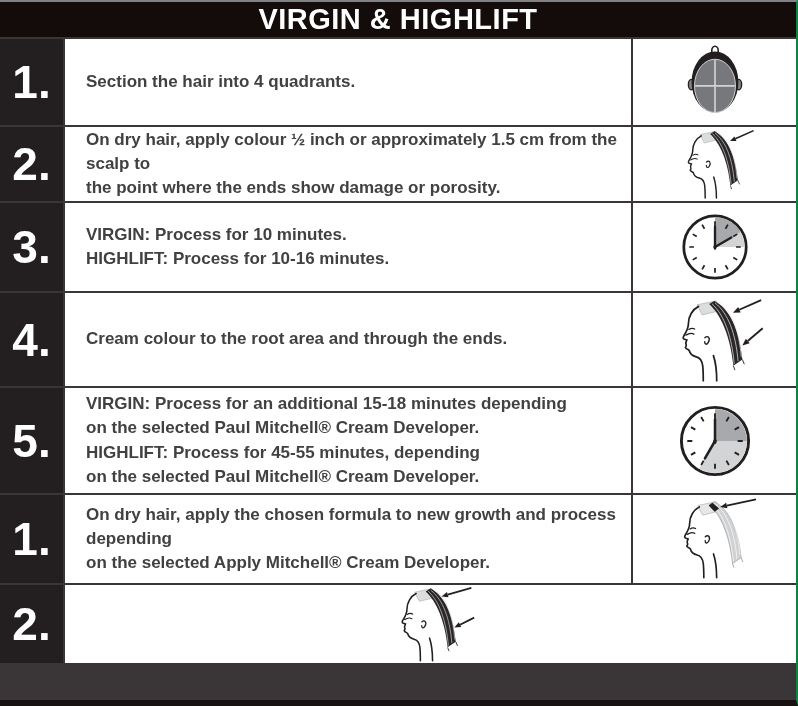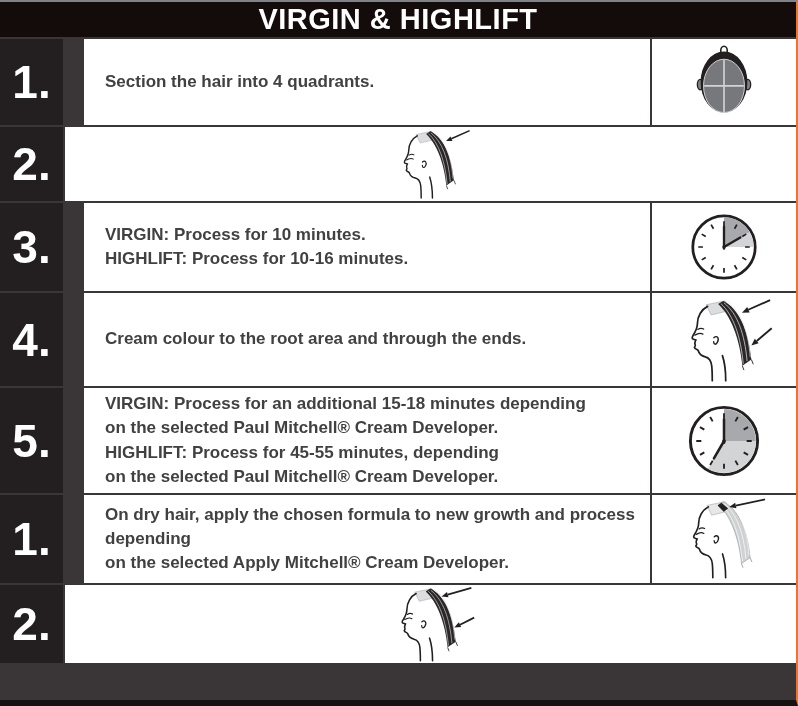--- a/index.html
+++ b/index.html
@@ -1,20 +1,20 @@
 <!DOCTYPE html>
 <html><head>
 <meta charset="utf-8">
 <style>
   html,body{margin:0;padding:0;background:#ffffff;}
   .card{
     width:798px;height:706px;box-sizing:border-box;
     border-top:2px solid #808285;
     border-bottom:6px solid #171112;
-    border-right:2px solid #f97316;
+    border-right:2px solid #15803d;
     background:#3a3637;
     display:flex;flex-direction:column;gap:2px;
     font-family:"Liberation Sans", sans-serif;
     overflow:hidden;
   }
   .section-header{
     background:#140b0b;color:#ffffff;
     display:flex;align-items:center;justify-content:center;
     font-size:29px;font-weight:700;letter-spacing:0.5px;
     flex:0 0 auto;
@@ -24,21 +24,20 @@
     width:63px;flex:0 0 63px;background:#231f20;color:#ffffff;
     display:flex;align-items:center;justify-content:center;
     font-size:46px;font-weight:700;
   }
   .txt{
     width:566px;flex:0 0 566px;background:#ffffff;color:#414042;
     display:flex;flex-direction:column;justify-content:center;
     padding-left:21px;padding-right:10px;box-sizing:border-box;
     font-size:17px;font-weight:700;line-height:1.42;
     white-space:pre-line;
-    margin-left:19px;
   }
   .ill{
     flex:1 1 auto;background:#ffffff;
     display:flex;align-items:center;justify-content:center;
     overflow:hidden;
   }
   .h35{height:35px}.h86{height:86px}.h74{height:74px}.h88{height:88px}
   .h93{height:93px}.h105{height:105px}.h78{height:78px}
   svg{display:block}
 </style>
@@ -61,20 +60,22 @@
         <ellipse cx="96.5" cy="64" rx="4.5" ry="8" fill="#808285" stroke="#231f20" stroke-width="2"></ellipse>
         <ellipse cx="60" cy="60" rx="36" ry="47" fill="#231f20"></ellipse>
         <ellipse cx="60" cy="66" rx="31.5" ry="41" fill="#77787b" stroke="#d1d3d4" stroke-width="1.5"></ellipse>
         <path d="M60,26 L60,106 M29.5,66 L90.5,66" stroke="#d1d3d4" stroke-width="2.5" fill="none"></path>
       </svg>
     </div>
   </div>
 
   <div class="row h74">
     <div class="num">2.</div>
+    <div class="txt">On dry hair, apply colour ½ inch or approximately 1.5 cm from the scalp to
+the point where the ends show damage or porosity.</div>
     <div class="ill">
       <svg width="86" height="72" viewBox="0 0 130 110">
         <path d="M42,10 L66,5 L75,16.5 L48.5,23 Z" fill="#dcddde" stroke="#a7a9ac" stroke-width="0.8"></path>
         <path d="M66,5 L75,16.5 L69.5,18.3 L61.5,6.5 Z" fill="#a7a9ac"></path>
         <path d="M64,5 C83,14 96,40 100,80 L88.5,88 C85,52 73,23 57.5,9 Z" fill="#2b2728"></path>
         <path d="M65,7.5 C82,21 91.5,47 94.5,82 M61,8.5 C77,23 86.5,51 89.6,85.5 M69.5,6 C86.5,18 96,43 98.6,77" stroke="#e8e9ea" stroke-width="0.9" fill="none"></path>
         <path d="M100,80 L102.5,86 M88.5,88 L90.5,93.5" stroke="#2b2728" stroke-width="1.2" fill="none"></path>
         <path d="M44,12 C36,16 31,25 31,34 C31,41 28,45 25,50 C24,52 24,53.5 26,54 L29,55 C28.2,57 27,58.5 28,60.5 C29,62 28,63 27.2,64.5 C28,67 31,66.5 32,68.5 C33,72.5 36.5,75.5 41,76.5 C46,77.5 48.5,82 49.3,88 C49.8,93 50,100 50,107" fill="none" stroke="#231f20" stroke-width="2.2" stroke-linecap="round"></path>
         <path d="M63,75 C66,84 67.2,95 67.2,107" fill="none" stroke="#231f20" stroke-width="2.2" stroke-linecap="round"></path>
         <path d="M31.5,41.5 C34,39.8 37,39.8 39,41 M30.5,47.5 C33,46.2 36,46.3 38,47.5 M30.5,47.5 L27.8,48.8" stroke="#231f20" stroke-width="1.6" fill="none" stroke-linecap="round"></path>

